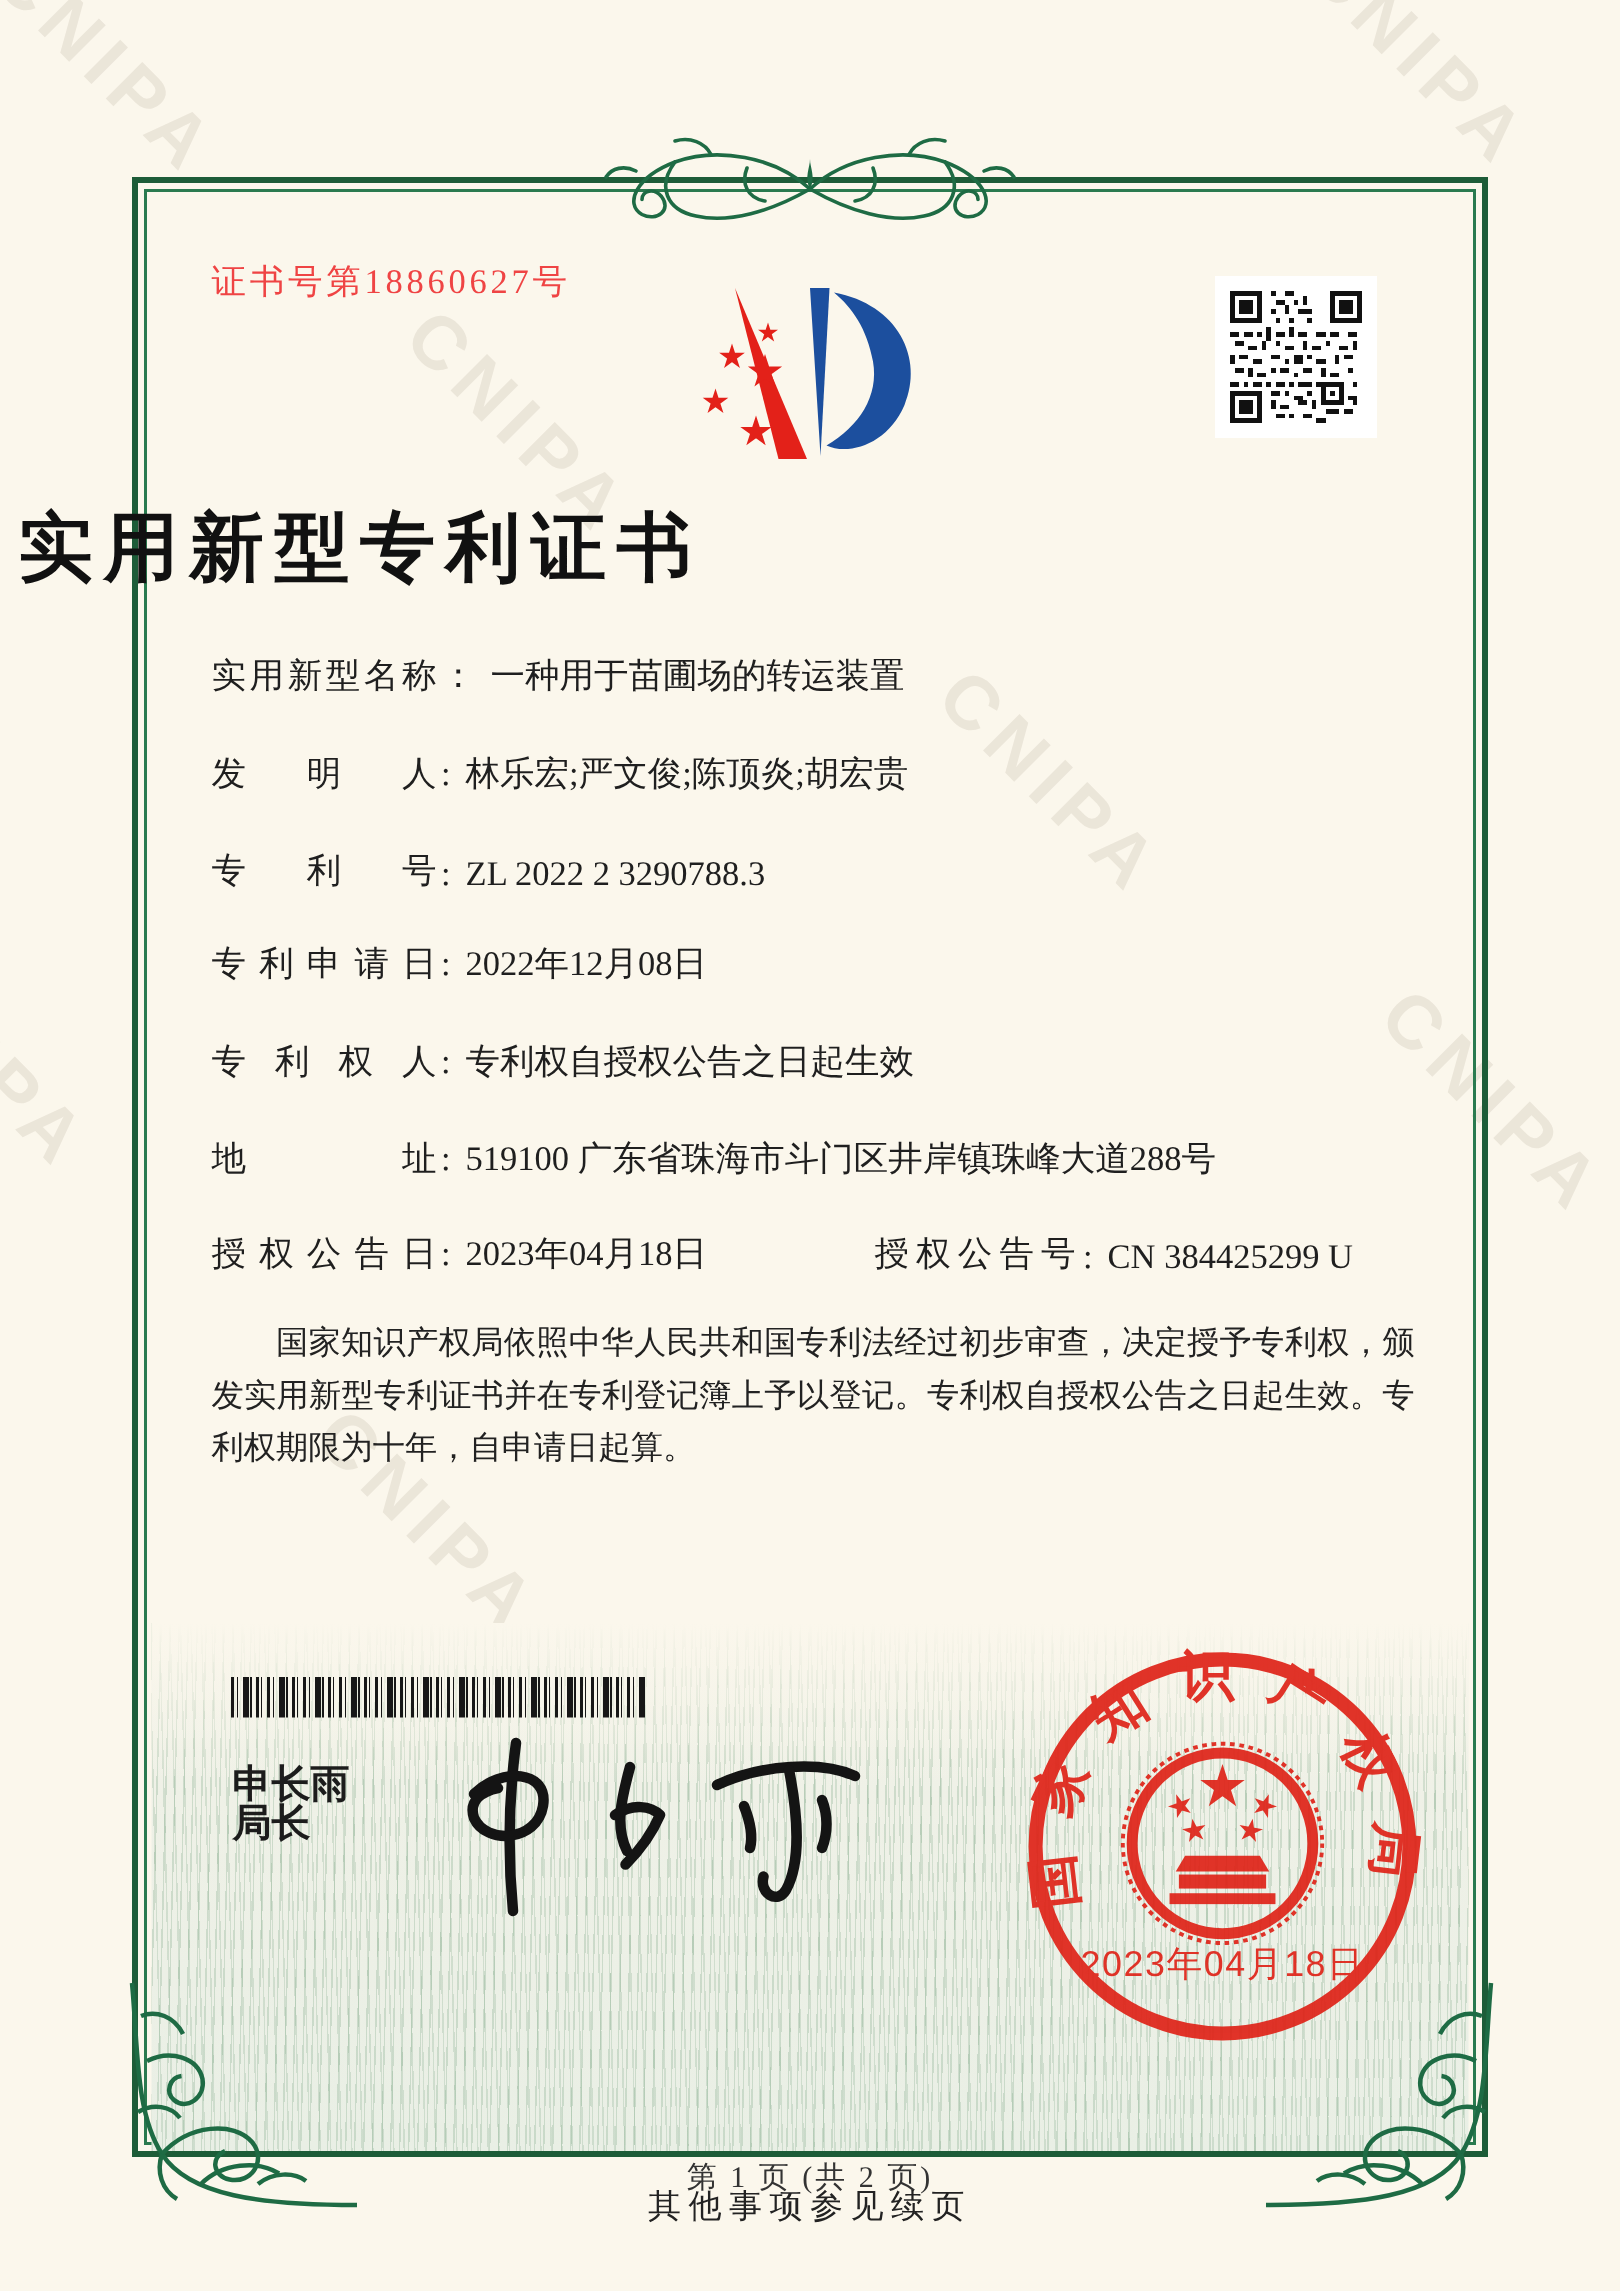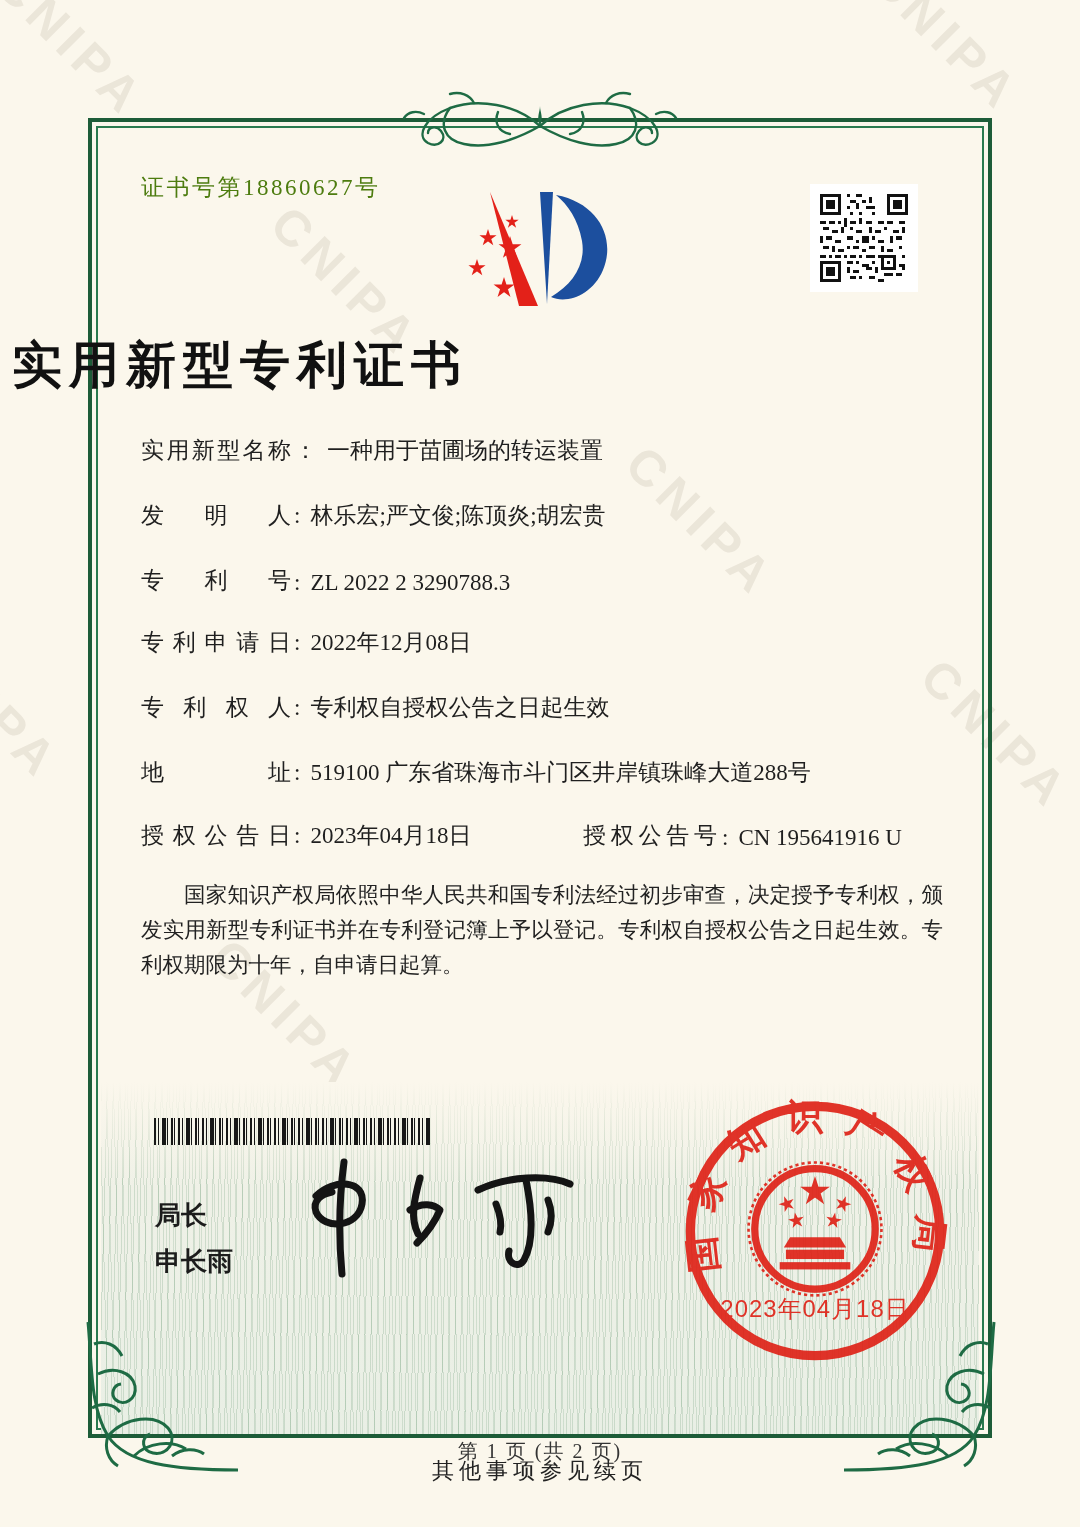--- a/index.html
+++ b/index.html
@@ -30,21 +30,21 @@
   .guilloche{
     position:absolute;left:101px;top:1082px;width:878px;height:352px;
     background:
       linear-gradient(180deg,rgba(251,247,236,1) 0%,rgba(251,247,236,0) 30%),
       repeating-linear-gradient(91.5deg,rgba(118,162,128,0.28) 0 1px,rgba(0,0,0,0) 1px 6px),
       repeating-linear-gradient(88.5deg,rgba(118,162,128,0.24) 0 1px,rgba(0,0,0,0) 1px 7px),
       linear-gradient(180deg,#f2f2e8,#e9efe5);
   }
   
   .cert-no{
-    position:absolute;left:141px;top:172px;font-size:23px;letter-spacing:2.5px;color:#4d7c0f;
+    position:absolute;left:141px;top:172px;font-size:23px;letter-spacing:2.5px;color:#ef4444;
   }
   .logo{position:absolute;left:452px;top:184px;}
   .qr{position:absolute;left:820px;top:194px;width:88px;height:88px;background:#fff;
       box-shadow:0 0 0 10px #fff;}
   .title{
     position:absolute;left:12px;top:332px;width:100%;
     font-size:50px;font-weight:bold;letter-spacing:7px;color:#111;
   }
   
   .fields{position:absolute;left:141px;top:0;width:800px;font-size:23px;}
@@ -71,21 +71,21 @@
       #171717 8px 12px,rgba(0,0,0,0) 12px 13px,
       #171717 13px 14px,rgba(0,0,0,0) 14px 17px,
       #171717 17px 19px,rgba(0,0,0,0) 19px 20px,
       #171717 20px 21px,rgba(0,0,0,0) 21px 24px);
   }
   .director-label,.director-name{
     position:absolute;left:155px;font-size:26px;font-weight:bold;
     font-family:"Liberation Sans","DejaVu Sans",sans-serif;color:#1c1c1c;
   }
   .director-label{top:1198px;font-family:Liberation Mono, monospace;}
-  .director-name{top:1244px;}
+  .director-name{top:1172px;}
   .signature{position:absolute;left:282px;top:1148px;}
   .seal{position:absolute;left:680px;top:1096px;}
   .page-info{
     position:absolute;left:0;top:1394px;width:100%;text-align:center;
     font-size:20px;letter-spacing:2px;color:#333;margin-top:44px;
   }
   .footer-note{
     position:absolute;left:0;top:1456px;width:100%;text-align:center;
     font-size:22px;letter-spacing:5px;color:#222;
   }
@@ -199,21 +199,21 @@
     </div>
     <div class="field-row" style="top:692px">
       <span class="f-label">专利权人</span><span class="f-colon">:</span><span class="f-value">专利权自授权公告之日起生效</span>
     </div>
     <div class="field-row" style="top:757px">
       <span class="f-label">地址</span><span class="f-colon">:</span><span class="f-value">519100 广东省珠海市斗门区井岸镇珠峰大道288号</span>
     </div>
     <div class="field-row" style="top:820px">
       <span class="f-label">授权公告日</span><span class="f-colon">:</span><span class="f-value">2023年04月18日</span>
       <span class="grant2">
-        <span class="f-label f-label2">授权公告号</span><span class="f-colon">:</span><span class="f-value">CN 195641916 U</span>
+        <span class="f-label f-label2">授权公告号</span><span class="f-colon">:</span><span class="f-value">CN 384425299 U</span>
       </span>
     </div>
   </div>
 
   <div class="paras">
     <p>国家知识产权局依照中华人民共和国专利法经过初步审查，决定授予专利权，颁发实用新型专利证书并在专利登记簿上予以登记。专利权自授权公告之日起生效。专利权期限为十年，自申请日起算。</p>
   </div>
 
   <div class="barcode"></div>
 

